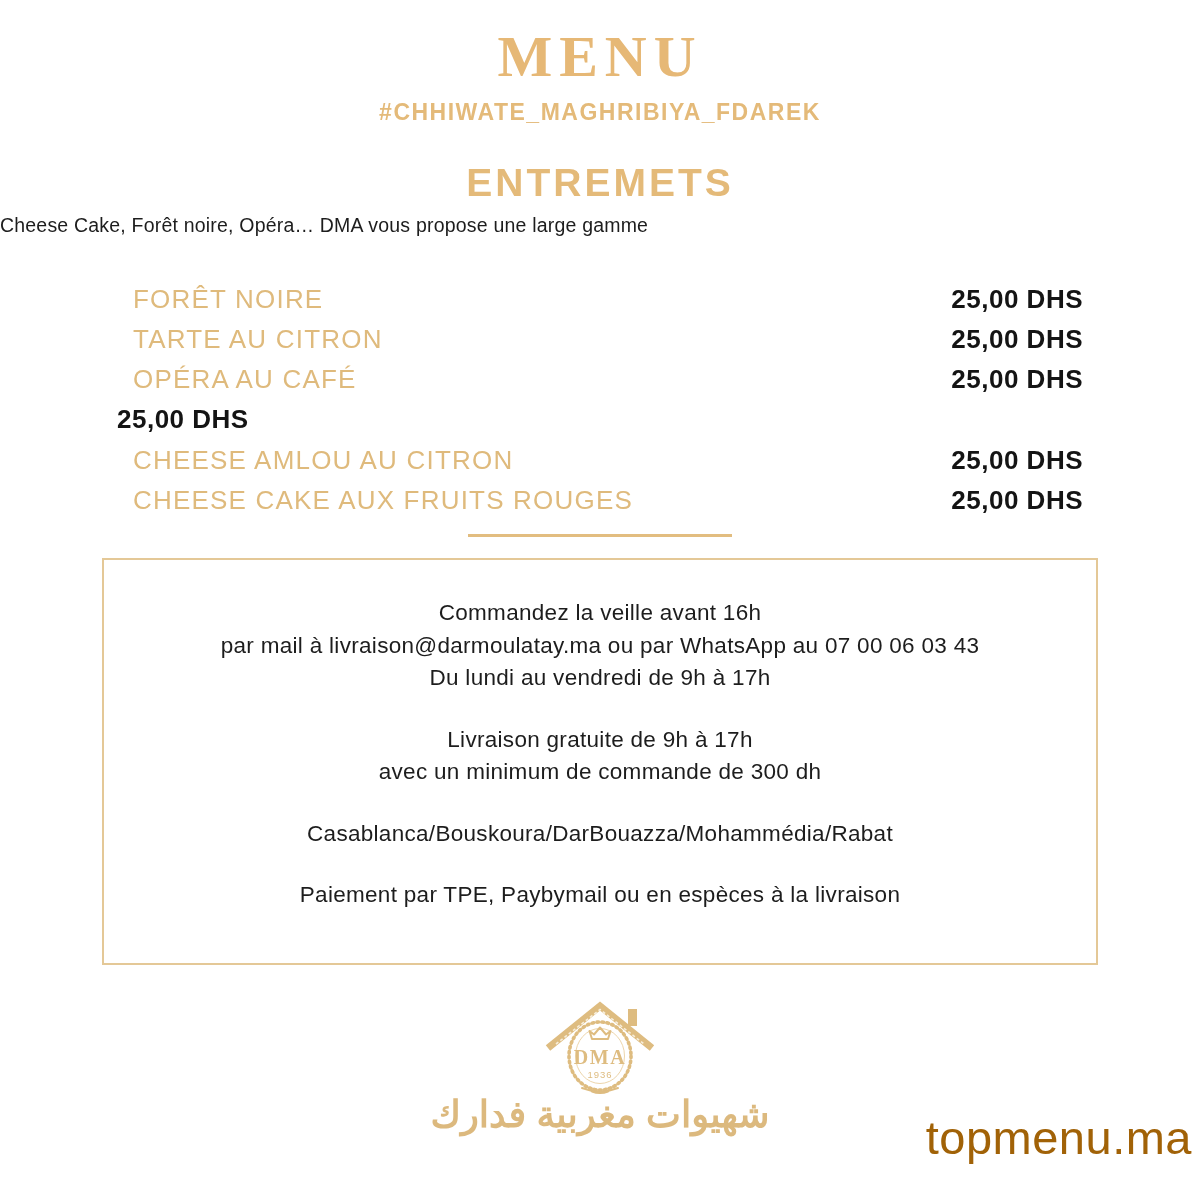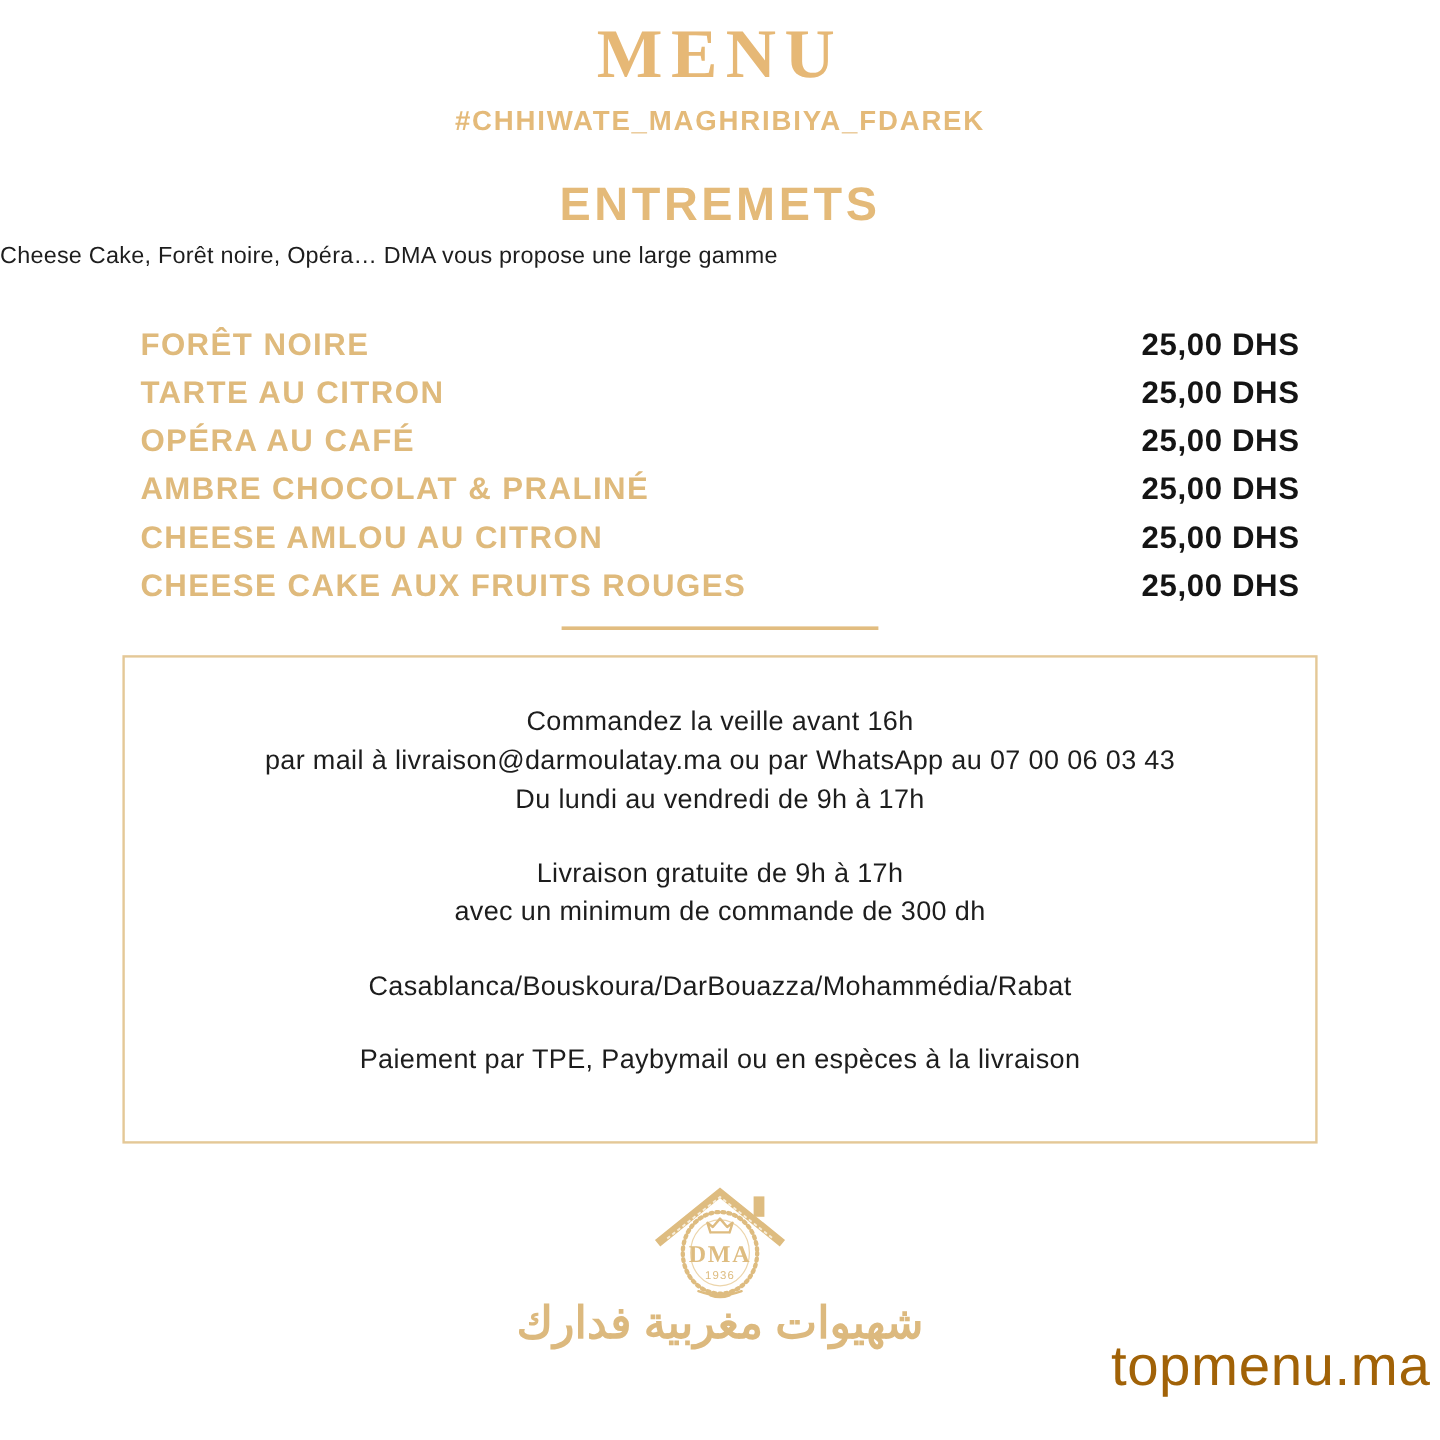--- a/index.html
+++ b/index.html
@@ -7,21 +7,21 @@
   .page {
     position:relative;
     width:1200px; height:1200px;
     margin:0 auto;
     background:#ffffff;
     font-family:"Liberation Sans", sans-serif;
     overflow:hidden;
   }
   
   .menu-title {
-    padding-top:16px;
+    padding-top:28px;
     text-align:center;
     font-family:"Liberation Serif", serif;
     font-weight:700;
     font-size:58px;
     line-height:1.0;
     letter-spacing:7px;
     color:#E6B876;
   }
   .hashtag {
     margin-top:13px;
@@ -53,25 +53,26 @@
     width:966px;
     margin:42px auto 0 auto;
   }
   .menu-row {
     display:flex;
     justify-content:space-between;
     align-items:baseline;
     height:40.3px;
   }
   .item-name {
-    font-weight:700;
+    font-weight:400;
     font-size:26px;
     letter-spacing:1.2px;
     color:#DFBA7C;
     white-space:nowrap;
+    margin-left:16px;
   }
   .item-price {
     font-weight:700;
     font-size:26px;
     letter-spacing:0.5px;
     color:#141414;
     white-space:nowrap;
   }
   
   .divider {
@@ -138,21 +139,20 @@
     </div>
     <div class="menu-row">
       <span class="item-name">TARTE AU CITRON</span>
       <span class="item-price">25,00 DHS</span>
     </div>
     <div class="menu-row">
       <span class="item-name">OPÉRA AU CAFÉ</span>
       <span class="item-price">25,00 DHS</span>
     </div>
     <div class="menu-row">
-      <span class="item-name">AMBRE CHOCOLAT &amp; PRALINÉ</span>
       <span class="item-price">25,00 DHS</span>
     </div>
     <div class="menu-row">
       <span class="item-name">CHEESE AMLOU AU CITRON</span>
       <span class="item-price">25,00 DHS</span>
     </div>
     <div class="menu-row">
       <span class="item-name">CHEESE CAKE AUX FRUITS ROUGES</span>
       <span class="item-price">25,00 DHS</span>
     </div>

